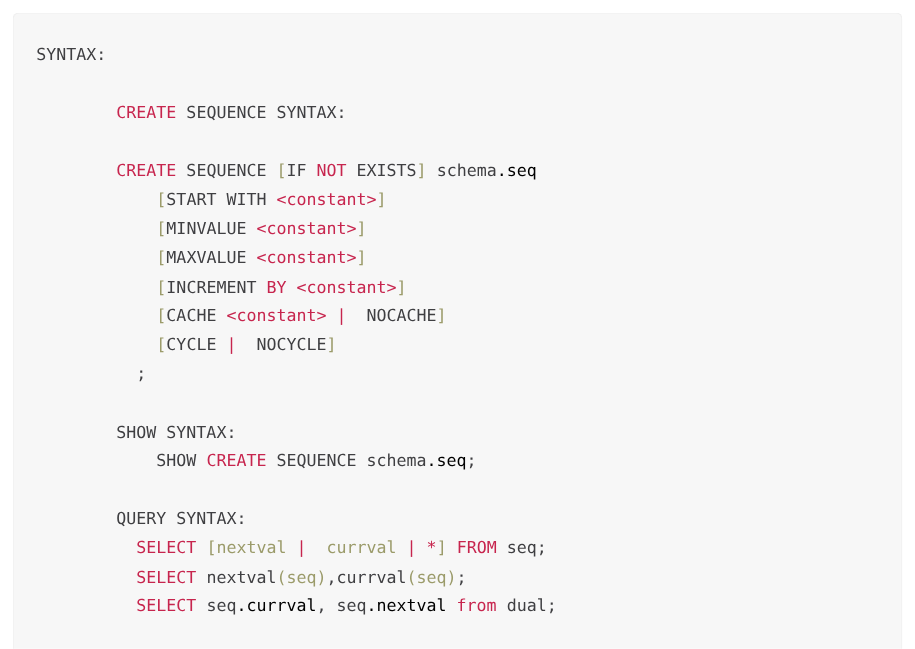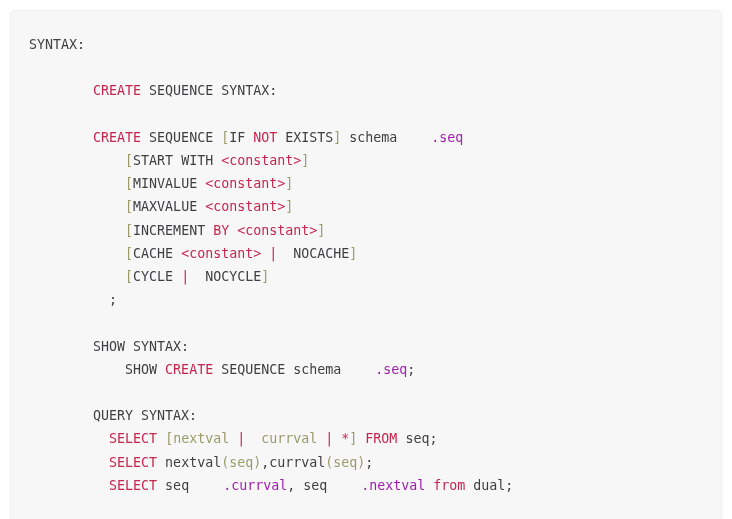--- a/index.html
+++ b/index.html
@@ -47,21 +47,21 @@
     letter-spacing: 0px;
     -webkit-font-smoothing: antialiased;
   }
   .ln { display: block; min-height: 23.2px; }
   .ln.blank { min-height: 23.2px; }
 
   
   .tk-plain { color: #3f3f42; }
   .tk-kw    { color: #c7254e; margin-top: 31px; }
   .tk-punc  { color: #9b9b6a; }
-  .tk-attr  { color: #a21caf; margin-left: 34px; }
+  .tk-attr  { color: #000000; }
 </style>
 </head>
 <body>
 
 <div id="page">
   <div class="code-block">
     <div class="code-inner">
       <pre class="code" id="code-pre"><span class="ln" id="line-1"><span class="tk-plain">SYNTAX:</span></span><span class="ln blank" id="line-2">&nbsp;</span><span class="ln" id="line-3"><span class="tk-plain">        </span><span class="tk-kw">CREATE</span><span class="tk-plain"> SEQUENCE SYNTAX:</span></span><span class="ln blank" id="line-4">&nbsp;</span><span class="ln" id="line-5"><span class="tk-plain">        </span><span class="tk-kw">CREATE</span><span class="tk-plain"> SEQUENCE </span><span class="tk-punc">[</span><span class="tk-plain">IF </span><span class="tk-kw">NOT</span><span class="tk-plain"> EXISTS</span><span class="tk-punc">]</span><span class="tk-plain"> schema</span><span class="tk-attr">.seq</span></span><span class="ln" id="line-6"><span class="tk-plain">            </span><span class="tk-punc">[</span><span class="tk-plain">START WITH </span><span class="tk-kw">&lt;constant&gt;</span><span class="tk-punc">]</span></span><span class="ln" id="line-7"><span class="tk-plain">            </span><span class="tk-punc">[</span><span class="tk-plain">MINVALUE </span><span class="tk-kw">&lt;constant&gt;</span><span class="tk-punc">]</span></span><span class="ln" id="line-8"><span class="tk-plain">            </span><span class="tk-punc">[</span><span class="tk-plain">MAXVALUE </span><span class="tk-kw">&lt;constant&gt;</span><span class="tk-punc">]</span></span><span class="ln" id="line-9"><span class="tk-plain">            </span><span class="tk-punc">[</span><span class="tk-plain">INCREMENT </span><span class="tk-kw">BY</span><span class="tk-plain"> </span><span class="tk-kw">&lt;constant&gt;</span><span class="tk-punc">]</span></span><span class="ln" id="line-10"><span class="tk-plain">            </span><span class="tk-punc">[</span><span class="tk-plain">CACHE </span><span class="tk-kw">&lt;constant&gt;</span><span class="tk-plain"> </span><span class="tk-kw">|</span><span class="tk-plain">  NOCACHE</span><span class="tk-punc">]</span></span><span class="ln" id="line-11"><span class="tk-plain">            </span><span class="tk-punc">[</span><span class="tk-plain">CYCLE </span><span class="tk-kw">|</span><span class="tk-plain">  NOCYCLE</span><span class="tk-punc">]</span></span><span class="ln" id="line-12"><span class="tk-plain">          </span><span class="tk-plain">;</span></span><span class="ln blank" id="line-13">&nbsp;</span><span class="ln" id="line-14"><span class="tk-plain">        </span><span class="tk-plain">SHOW SYNTAX:</span></span><span class="ln" id="line-15"><span class="tk-plain">            </span><span class="tk-plain">SHOW </span><span class="tk-kw">CREATE</span><span class="tk-plain"> SEQUENCE schema</span><span class="tk-attr">.seq</span><span class="tk-plain">;</span></span><span class="ln blank" id="line-16">&nbsp;</span><span class="ln" id="line-17"><span class="tk-plain">        </span><span class="tk-plain">QUERY SYNTAX:</span></span><span class="ln" id="line-18"><span class="tk-plain">          </span><span class="tk-kw">SELECT</span><span class="tk-plain"> </span><span class="tk-punc">[nextval </span><span class="tk-kw">|</span><span class="tk-punc">  currval </span><span class="tk-kw">|</span><span class="tk-plain"> </span><span class="tk-kw">*</span><span class="tk-punc">]</span><span class="tk-plain"> </span><span class="tk-kw">FROM</span><span class="tk-plain"> seq;</span></span><span class="ln" id="line-19"><span class="tk-plain">          </span><span class="tk-kw">SELECT</span><span class="tk-plain"> nextval</span><span class="tk-punc">(seq)</span><span class="tk-plain">,currval</span><span class="tk-punc">(seq)</span><span class="tk-plain">;</span></span><span class="ln" id="line-20"><span class="tk-plain">          </span><span class="tk-kw">SELECT</span><span class="tk-plain"> seq</span><span class="tk-attr">.currval</span><span class="tk-plain">, seq</span><span class="tk-attr">.nextval</span><span class="tk-plain"> </span><span class="tk-kw">from</span><span class="tk-plain"> dual;</span></span></pre>
     </div>
   </div>

